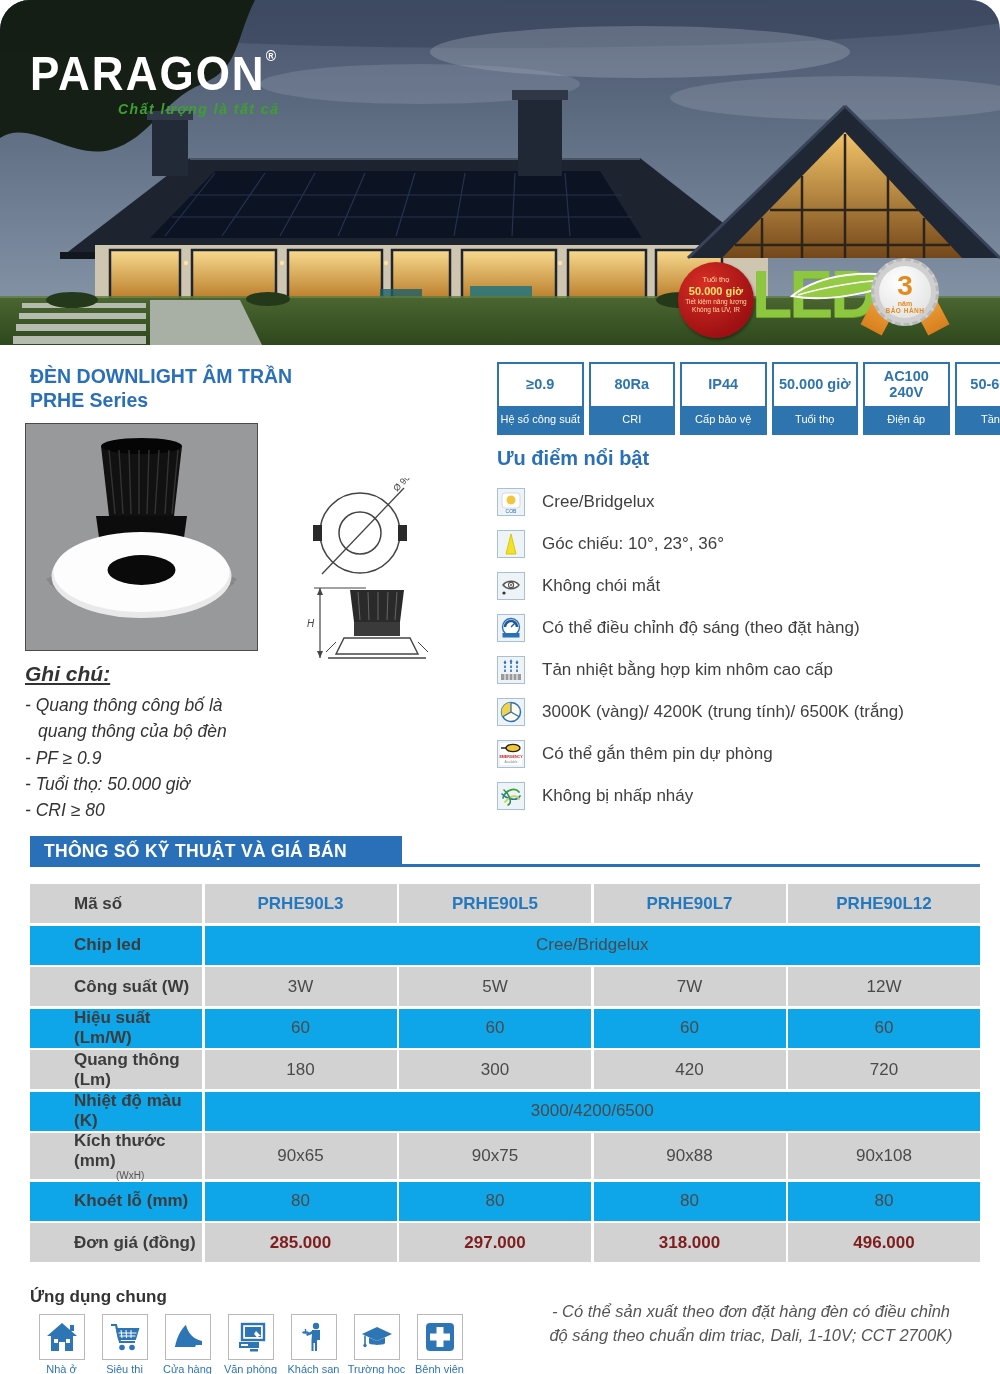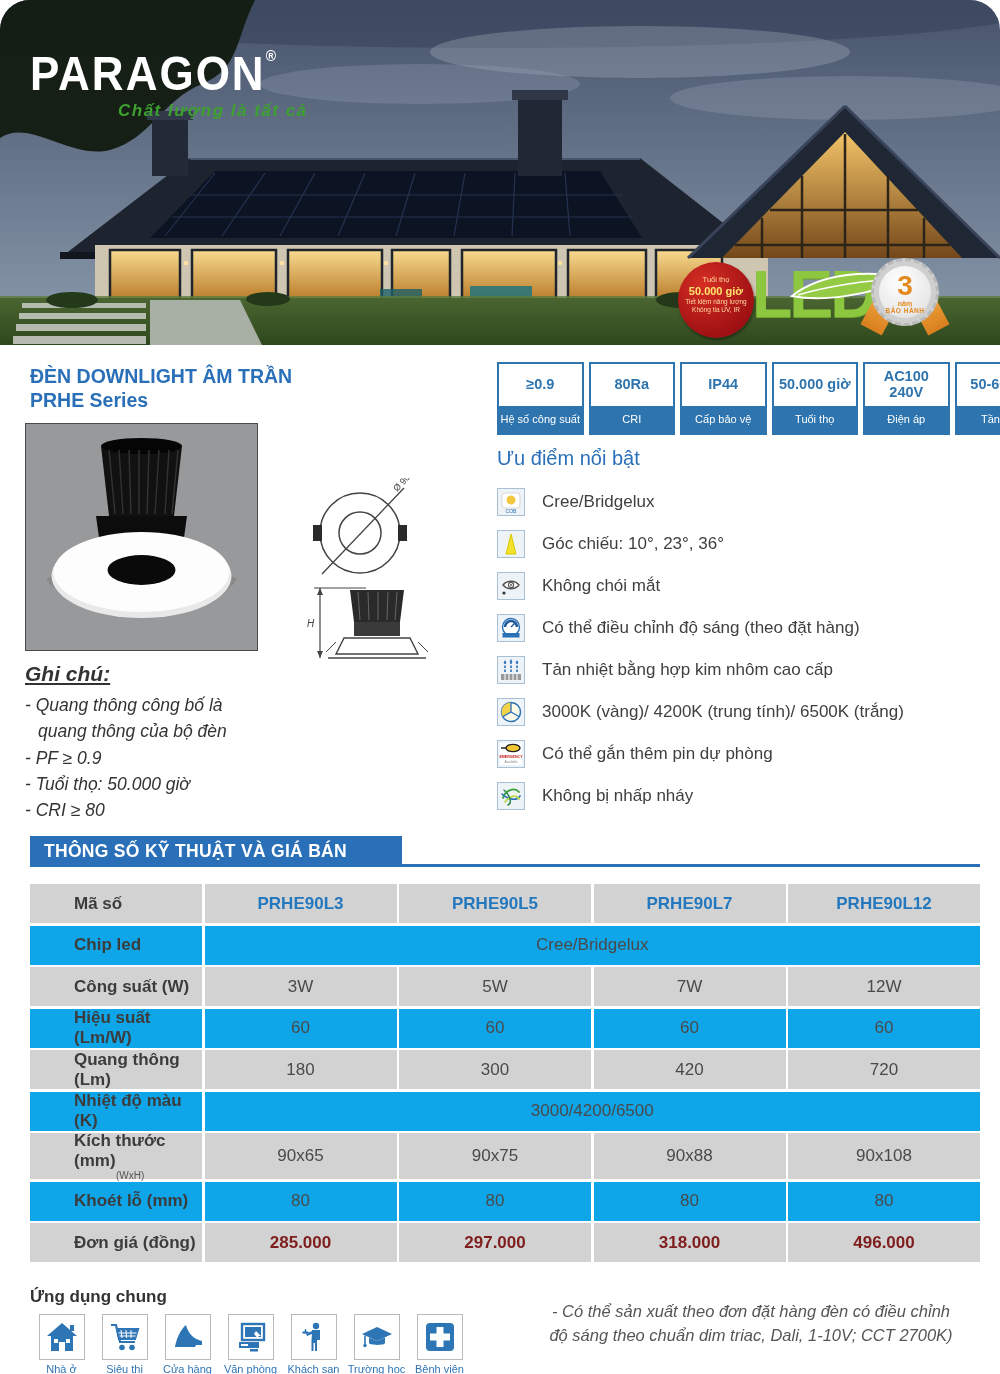--- a/index.html
+++ b/index.html
@@ -5,21 +5,21 @@
   * { margin:0; padding:0; box-sizing:border-box; }
   body { font-family:"Liberation Sans", sans-serif; background:#fff; }
   .page { position:relative; width:1000px; height:1374px; background:#fff; overflow:hidden;border-radius:30px; }
 
   
   .hero { position:absolute; left:0; top:0; width:1000px; height:345px; }
   .hero svg { display:block; }
   .logo { position:absolute; left:30px; top:48px; color:#fff; }
   .logo-text { font-size:44px; font-weight:bold; letter-spacing:2px; transform:scaleY(1.08); display:inline-block; }
   .logo-reg { font-size:14px; vertical-align:28px; font-weight:bold; }
-  .logo-tagline { font-size:17px; font-weight:bold; font-style:italic; color:#3da02f; letter-spacing:1.5px; margin:2px 0 0 88px; }
+  .logo-tagline { font-size:14px; font-weight:bold; font-style:italic; color:#3da02f; letter-spacing:1.5px; margin:2px 0 0 88px; }
 
   .sticker { position:absolute; left:678px; top:262px; width:76px; height:76px; border-radius:50%;
     background:radial-gradient(circle at 35% 30%, #d62e24, #9c0f12 75%); text-align:center;
     padding-top:13px; box-shadow:1px 2px 3px rgba(0,0,0,.4); }
   .sticker .s1 { font-size:7.5px; color:#ffd9a0; }
   .sticker .s2 { font-size:11px; font-weight:bold; color:#ffe36e; margin:1px 0; }
   .sticker .s3, .sticker .s4 { font-size:6.5px; color:#ffd9a0; line-height:1.3; }
 
   .led-wordmark { position:absolute; left:752px; top:256px; font-size:66px; font-weight:900;
     color:#8dc63f; letter-spacing:-3px; text-shadow:0 1px 0 #6fa32c; }
@@ -52,21 +52,21 @@
   .drawing-top { position:absolute; left:300px; top:478px; }
   .drawing-side { position:absolute; left:306px; top:582px; }
 
   
   .notes { position:absolute; left:25px; top:662px; font-style:italic; color:#333; }
   .notes-heading { font-size:21px; font-weight:bold; text-decoration:underline; margin-bottom:6px; }
   .notes-line { font-size:17.5px; line-height:1.5; }
   .notes-line.indent { padding-left:13px; }
 
   
-  .features-heading { position:absolute; left:497px; top:447px; color:#2a70b8; font-weight:normal; font-size:20px; }
+  .features-heading { position:absolute; left:497px; top:447px; color:#2a70b8; font-weight:bold; font-size:20px; }
   .features { position:absolute; left:497px; top:481px; width:490px; }
   .feature { display:flex; align-items:center; height:42px; }
   .feat-icon { width:28px; height:28px; border:1px solid #a9c0d4; background:#eef3f7; flex:none;
     display:flex; align-items:center; justify-content:center; }
   .feat-label { margin-left:17px; font-size:17px; color:#3f3f3f; }
 
   
   .section-bar { position:absolute; left:30px; top:836px; width:372px; height:31px; background:#2a70b8;
     color:#fff; font-weight:bold; font-size:17.5px; letter-spacing:.3px; display:flex; align-items:center; padding-left:14px; }
   .section-rule { position:absolute; left:30px; top:864px; width:950px; height:3px; background:#2a70b8; }

